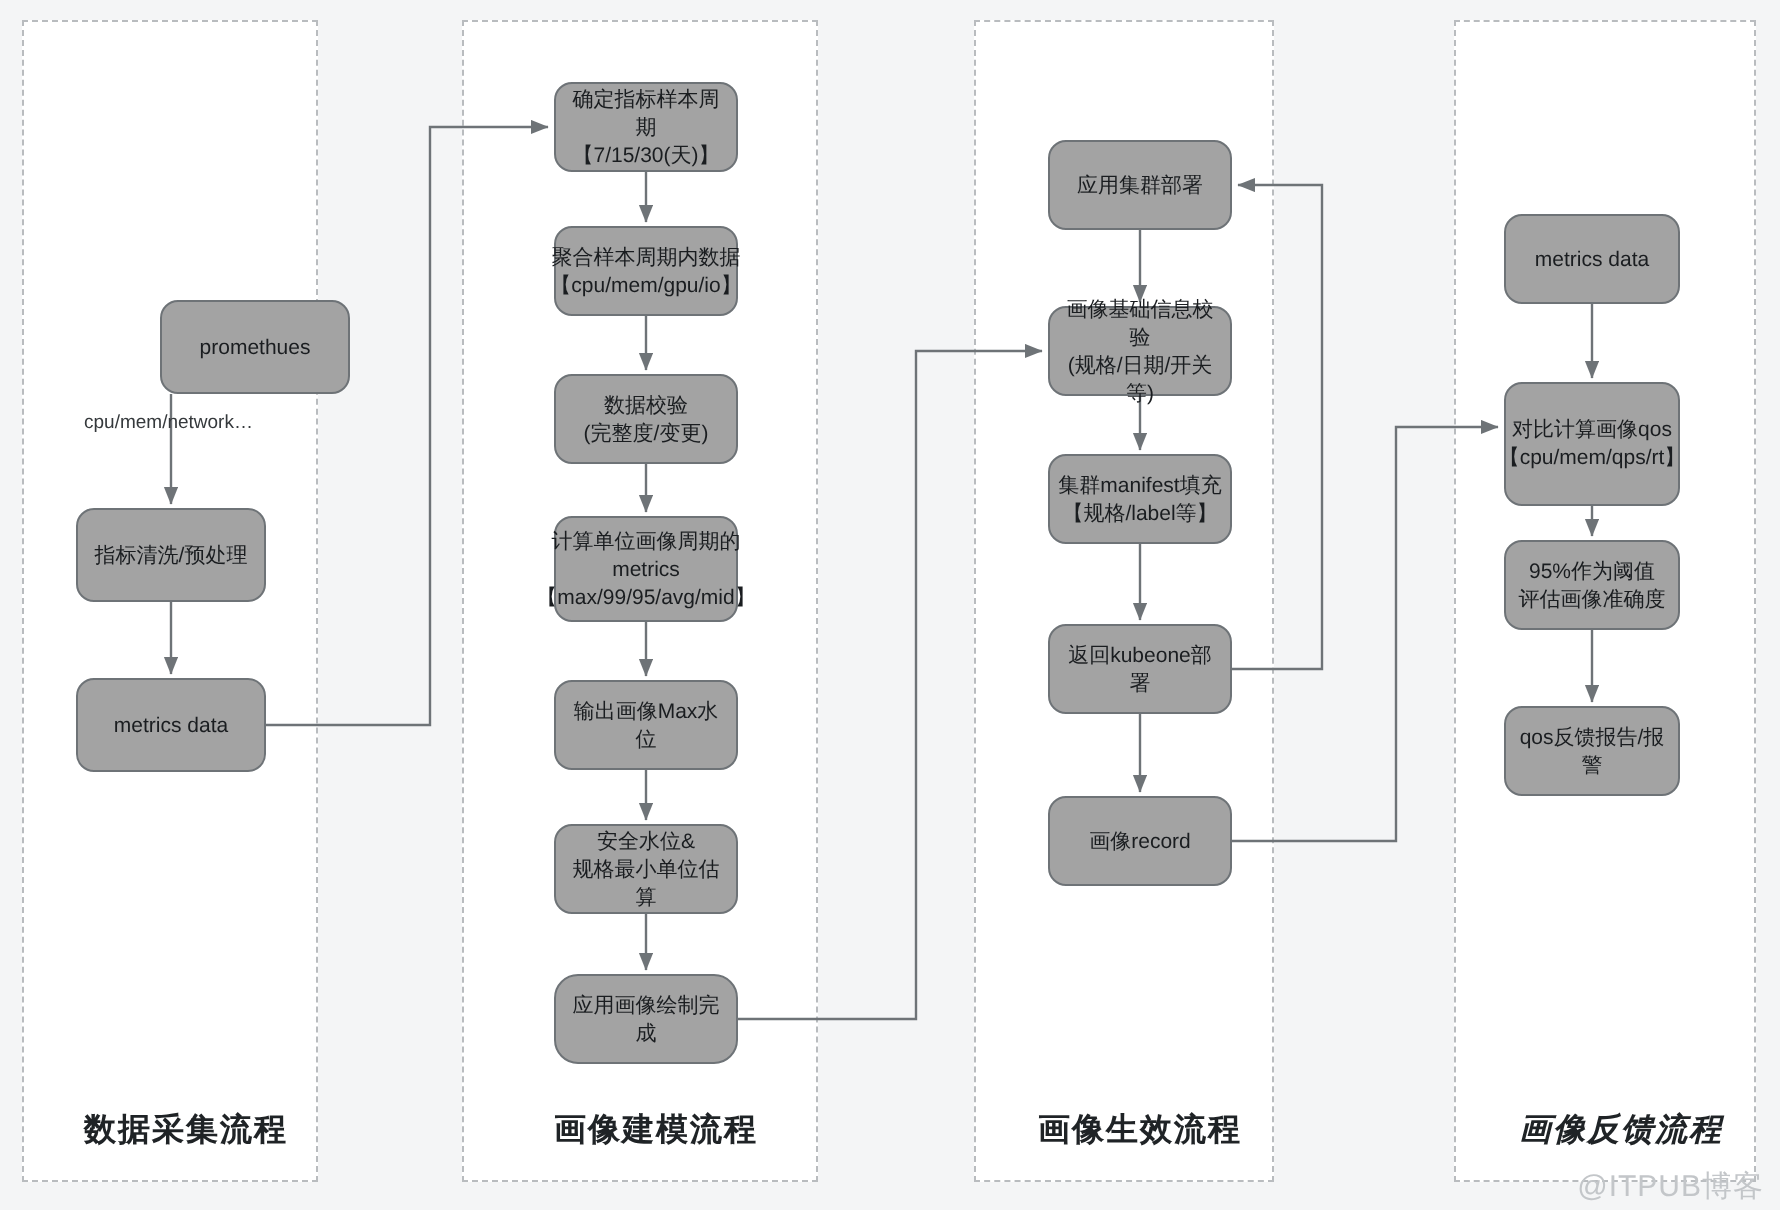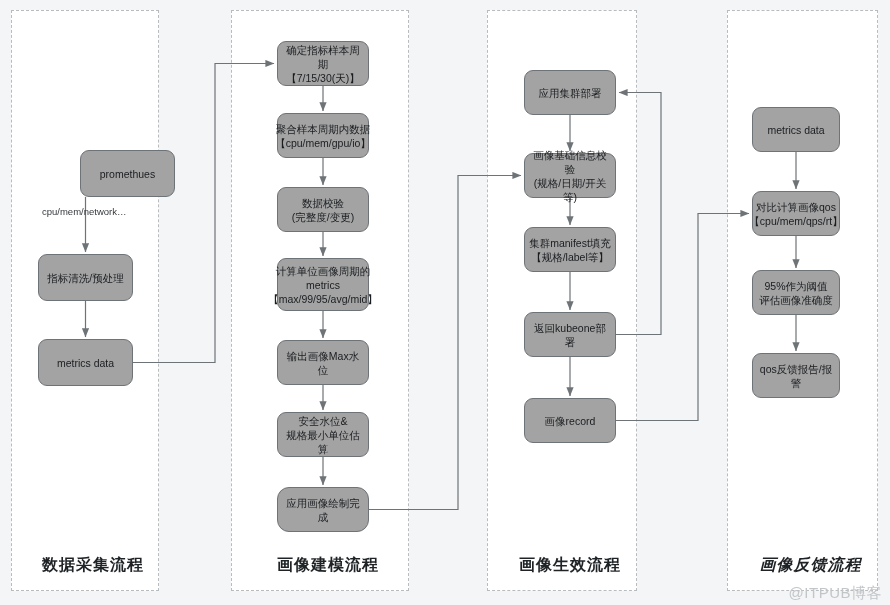--- a/index.html
+++ b/index.html
@@ -134,21 +134,21 @@
 规格最小单位估算</div>
       <div class="node" style="left: 277px; top: 487px; width: 92px; height: 45px; border-radius: 12px;">应用画像绘制完成</div>
       <div class="node" style="left: 524px; top: 70px; width: 92px; height: 45px;">应用集群部署</div>
       <div class="node" style="left: 524px; top: 153px; width: 92px; height: 45px;">画像基础信息校验
 (规格/日期/开关等)</div>
       <div class="node" style="left: 524px; top: 227px; width: 92px; height: 45px;">集群manifest填充
 【规格/label等】</div>
       <div class="node" style="left: 524px; top: 312px; width: 92px; height: 45px;">返回kubeone部署</div>
       <div class="node" style="left: 524px; top: 398px; width: 92px; height: 45px;">画像record</div>
       <div class="node" style="left: 752px; top: 107px; width: 88px; height: 45px;">metrics data</div>
-      <div class="node" style="left: 752px; top: 191px; width: 88px; height: 45px;">对比计算画像qos
+      <div class="node" style="left: 752px; top: 191px; width: 88px; height: 62px;">对比计算画像qos
 【cpu/mem/qps/rt】</div>
       <div class="node" style="left: 752px; top: 270px; width: 88px; height: 45px;">95%作为阈值
 评估画像准确度</div>
       <div class="node" style="left: 752px; top: 353px; width: 88px; height: 45px;">qos反馈报告/报警</div>
     </div>
 
   <div id="edge-label-layer">
       <div class="edge-label" style="left: 42px; top: 206px;">cpu/mem/network…</div>
     </div>
 

